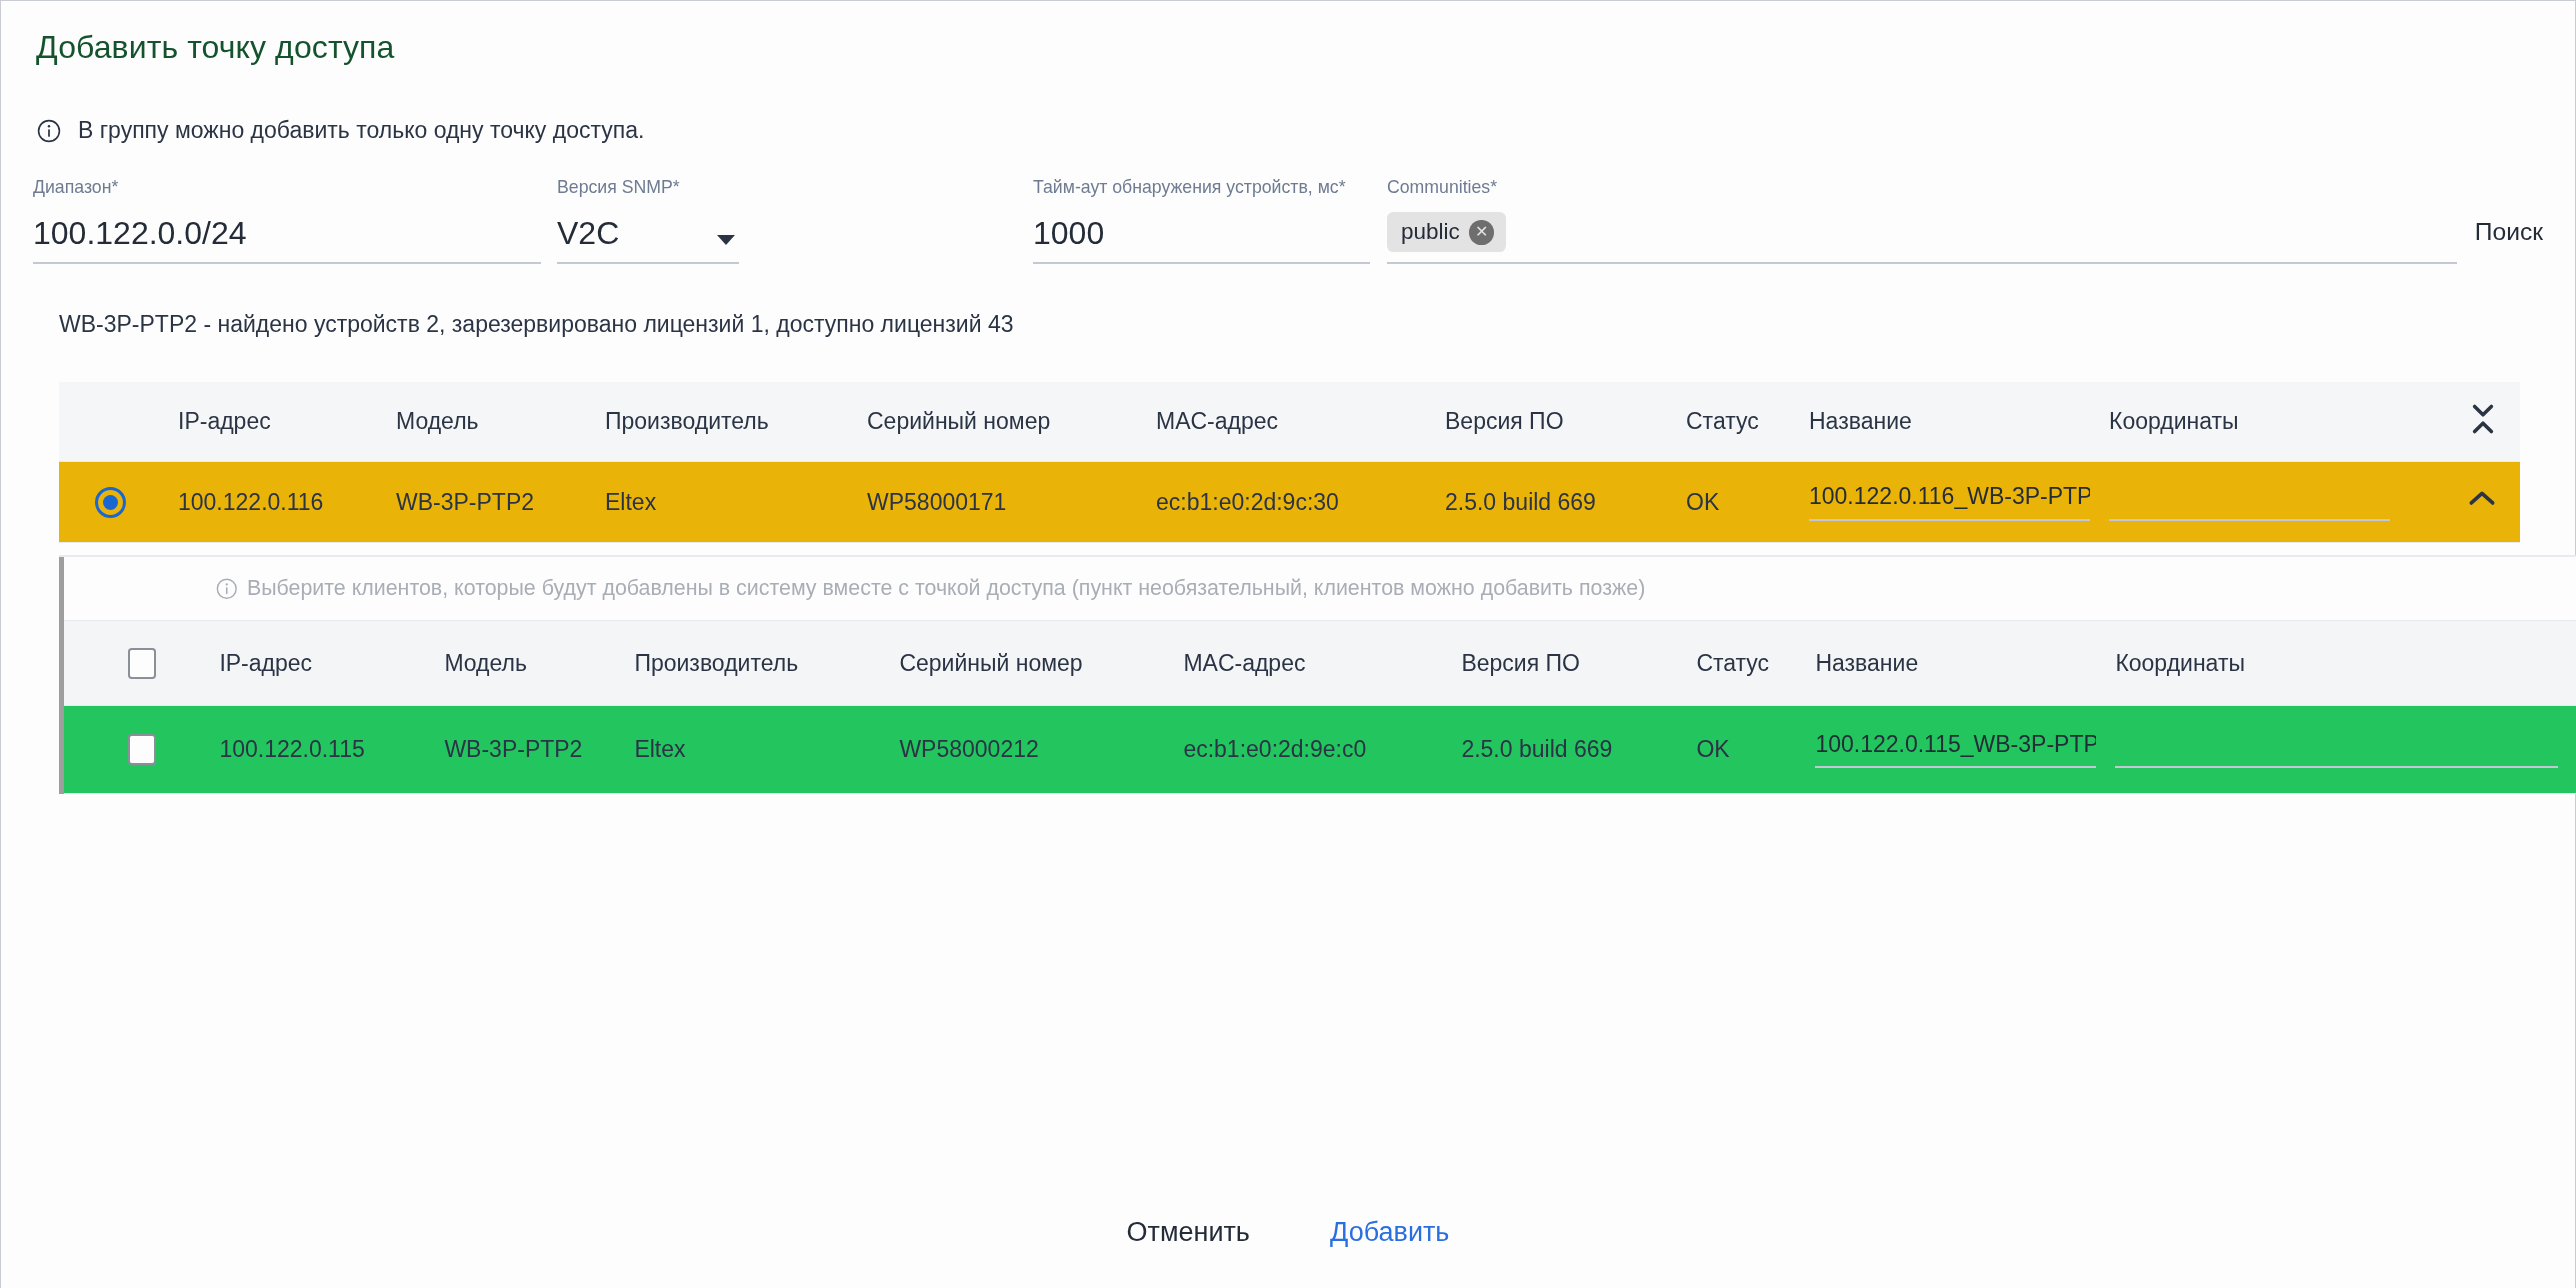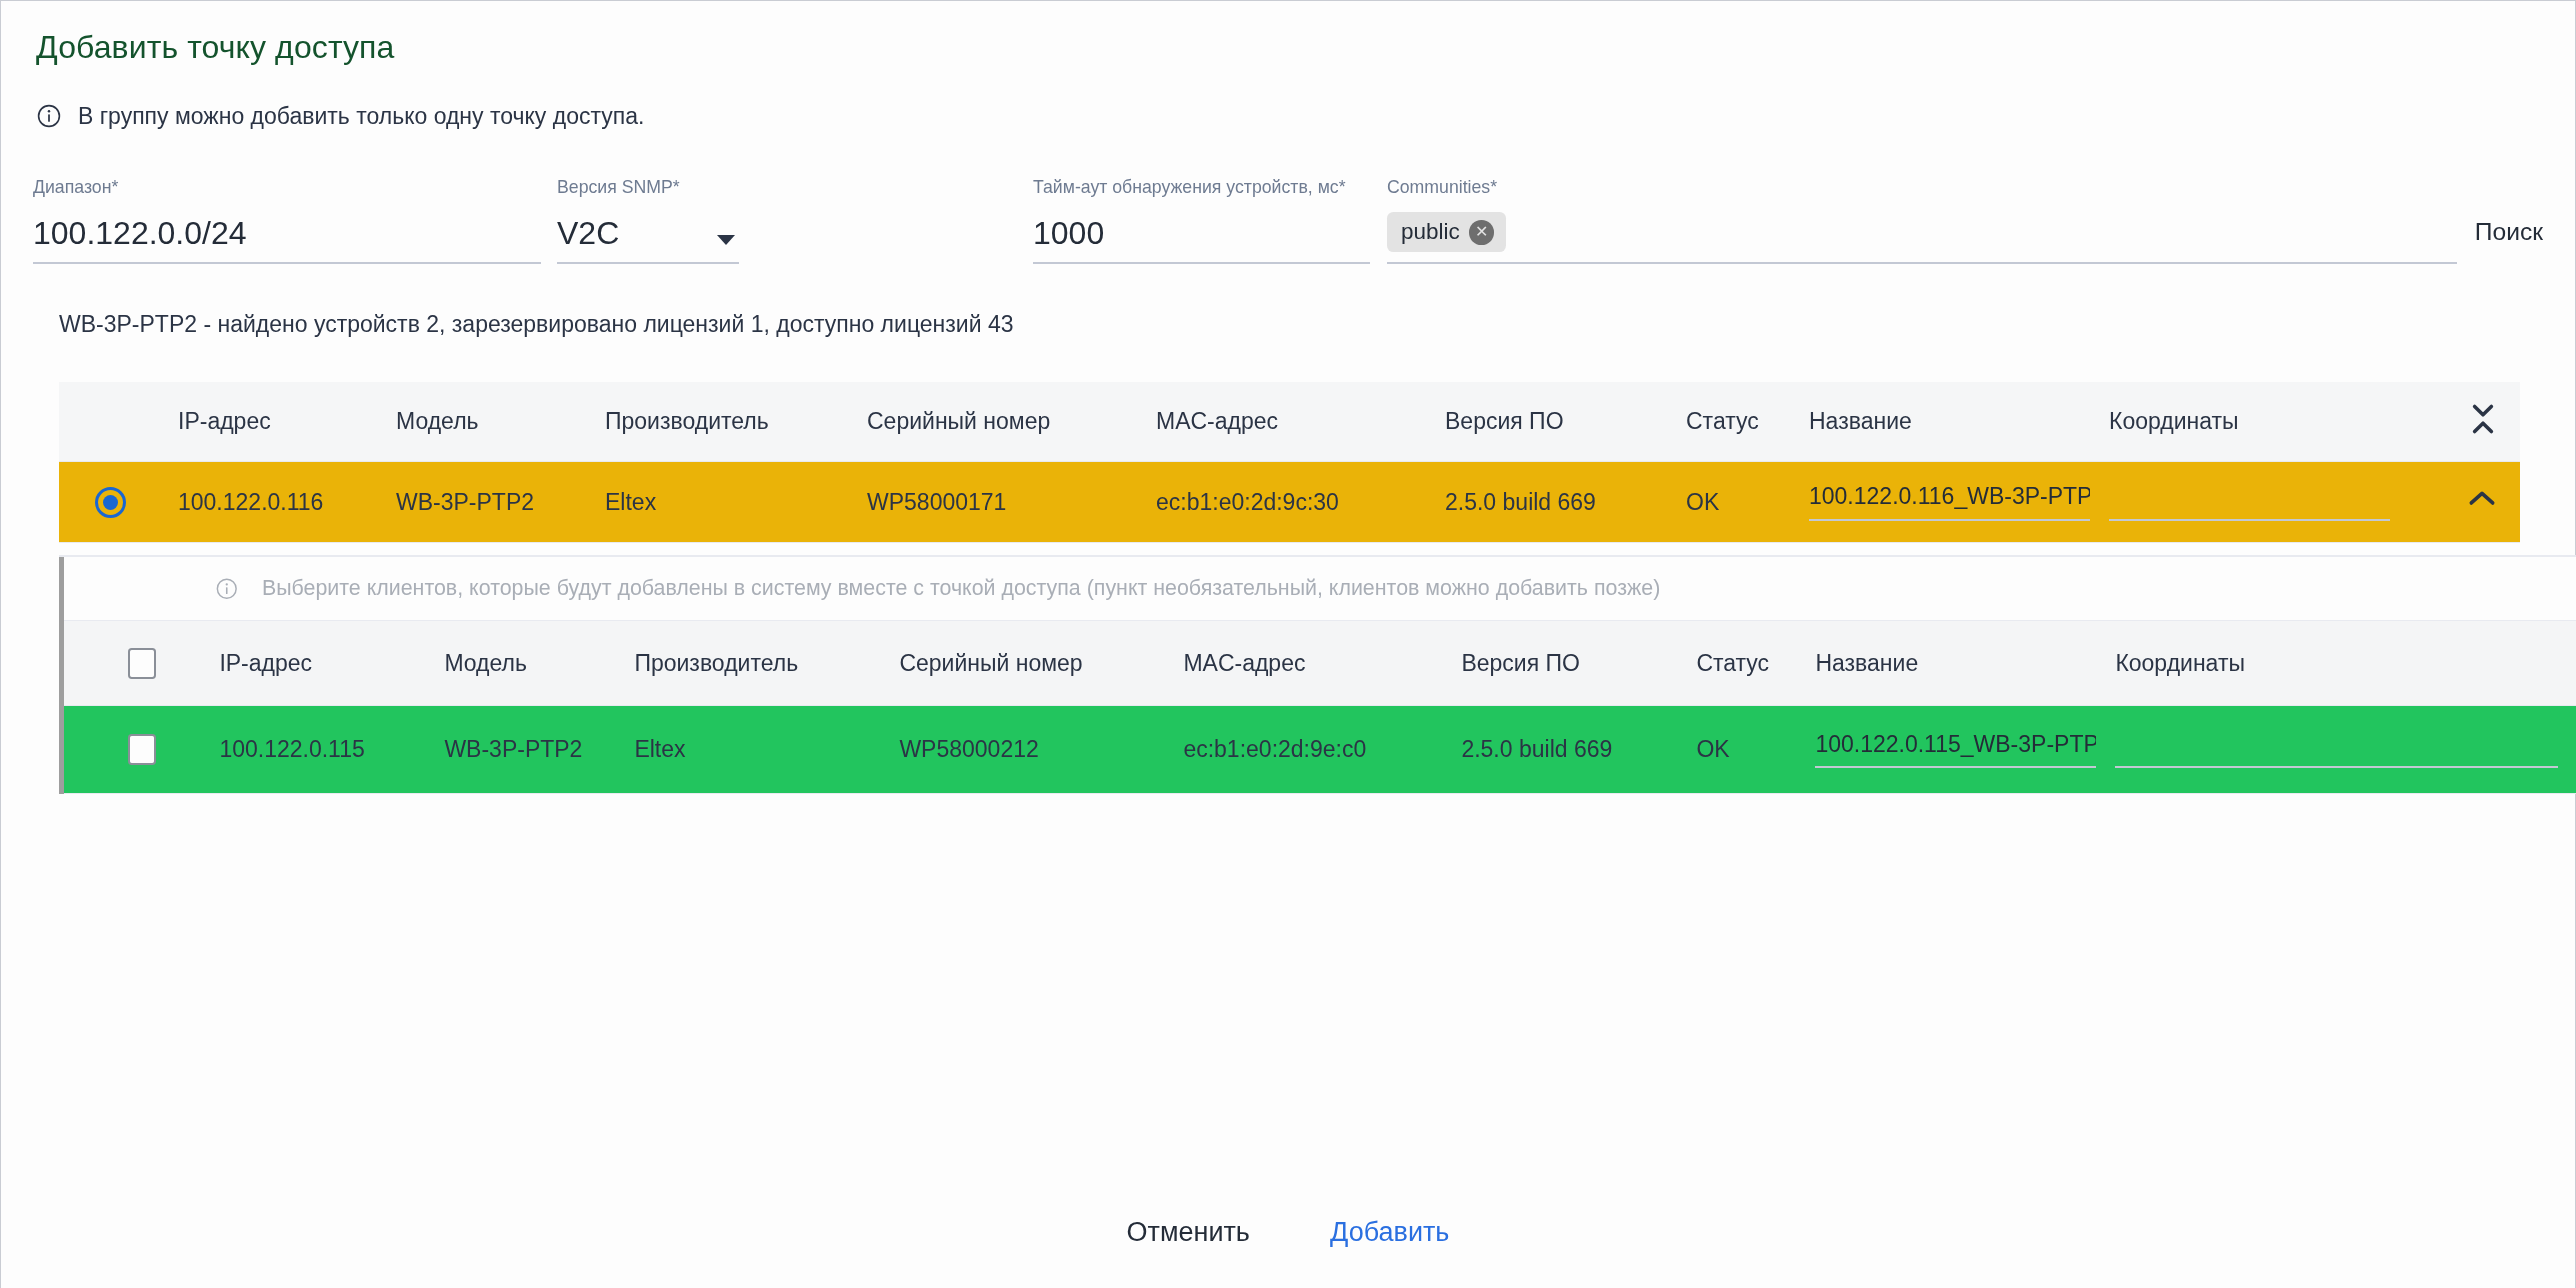--- a/index.html
+++ b/index.html
@@ -30,23 +30,23 @@
     font-size: 32px;
     font-weight: 400;
     letter-spacing: 0.1px;
     color: #14532d;
     white-space: nowrap;
   }
 
   .top-note {
     position: absolute;
     left: 35px;
-    top: 102px;
+    top: 116px;
     display: flex;
-    align-items: flex-start;
+    align-items: flex-end;
     gap: 16px;
     white-space: nowrap;
   }
   .top-note-text {
     font-size: 23px;
     color: #2b3445;
   }
 
   .info-circle {
     display: inline-flex;
@@ -278,21 +278,21 @@
     bottom: 0;
     width: 5.4px;
     background: #9e9e9e;
   }
   .nested-inner { margin-left: 5.4px; }
 
   .nested-hint {
     height: 63px;
     display: flex;
     align-items: center;
-    gap: 23px;
+    gap: 8px;
     padding-left: 151px;
     background: #fdfdfd;
   }
   .nested-hint-text {
     font-size: 21.4px;
     color: #a9aeb6;
     white-space: nowrap;
   }
 
   .nhead-row {

